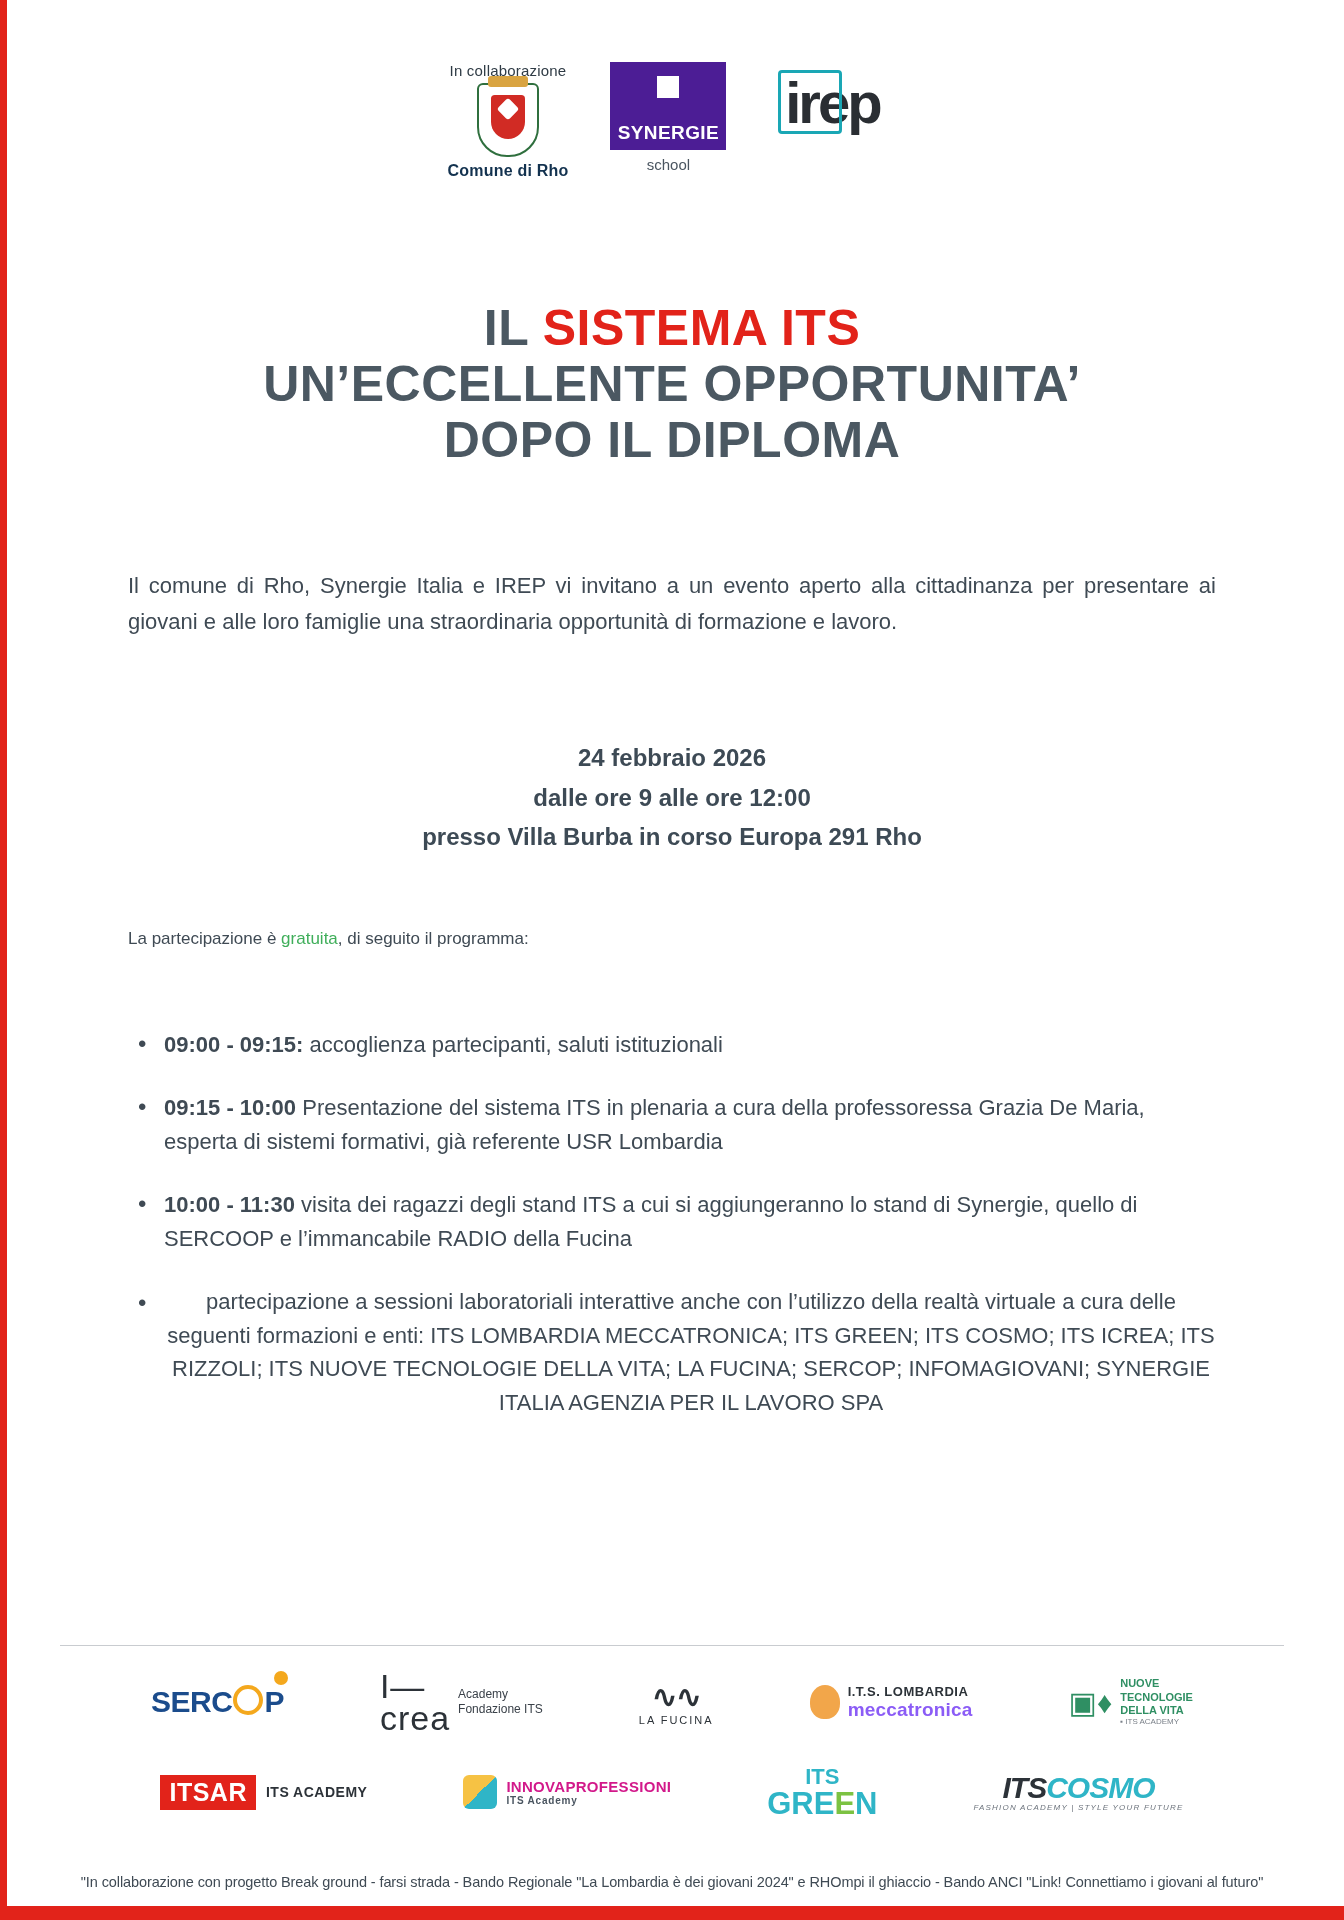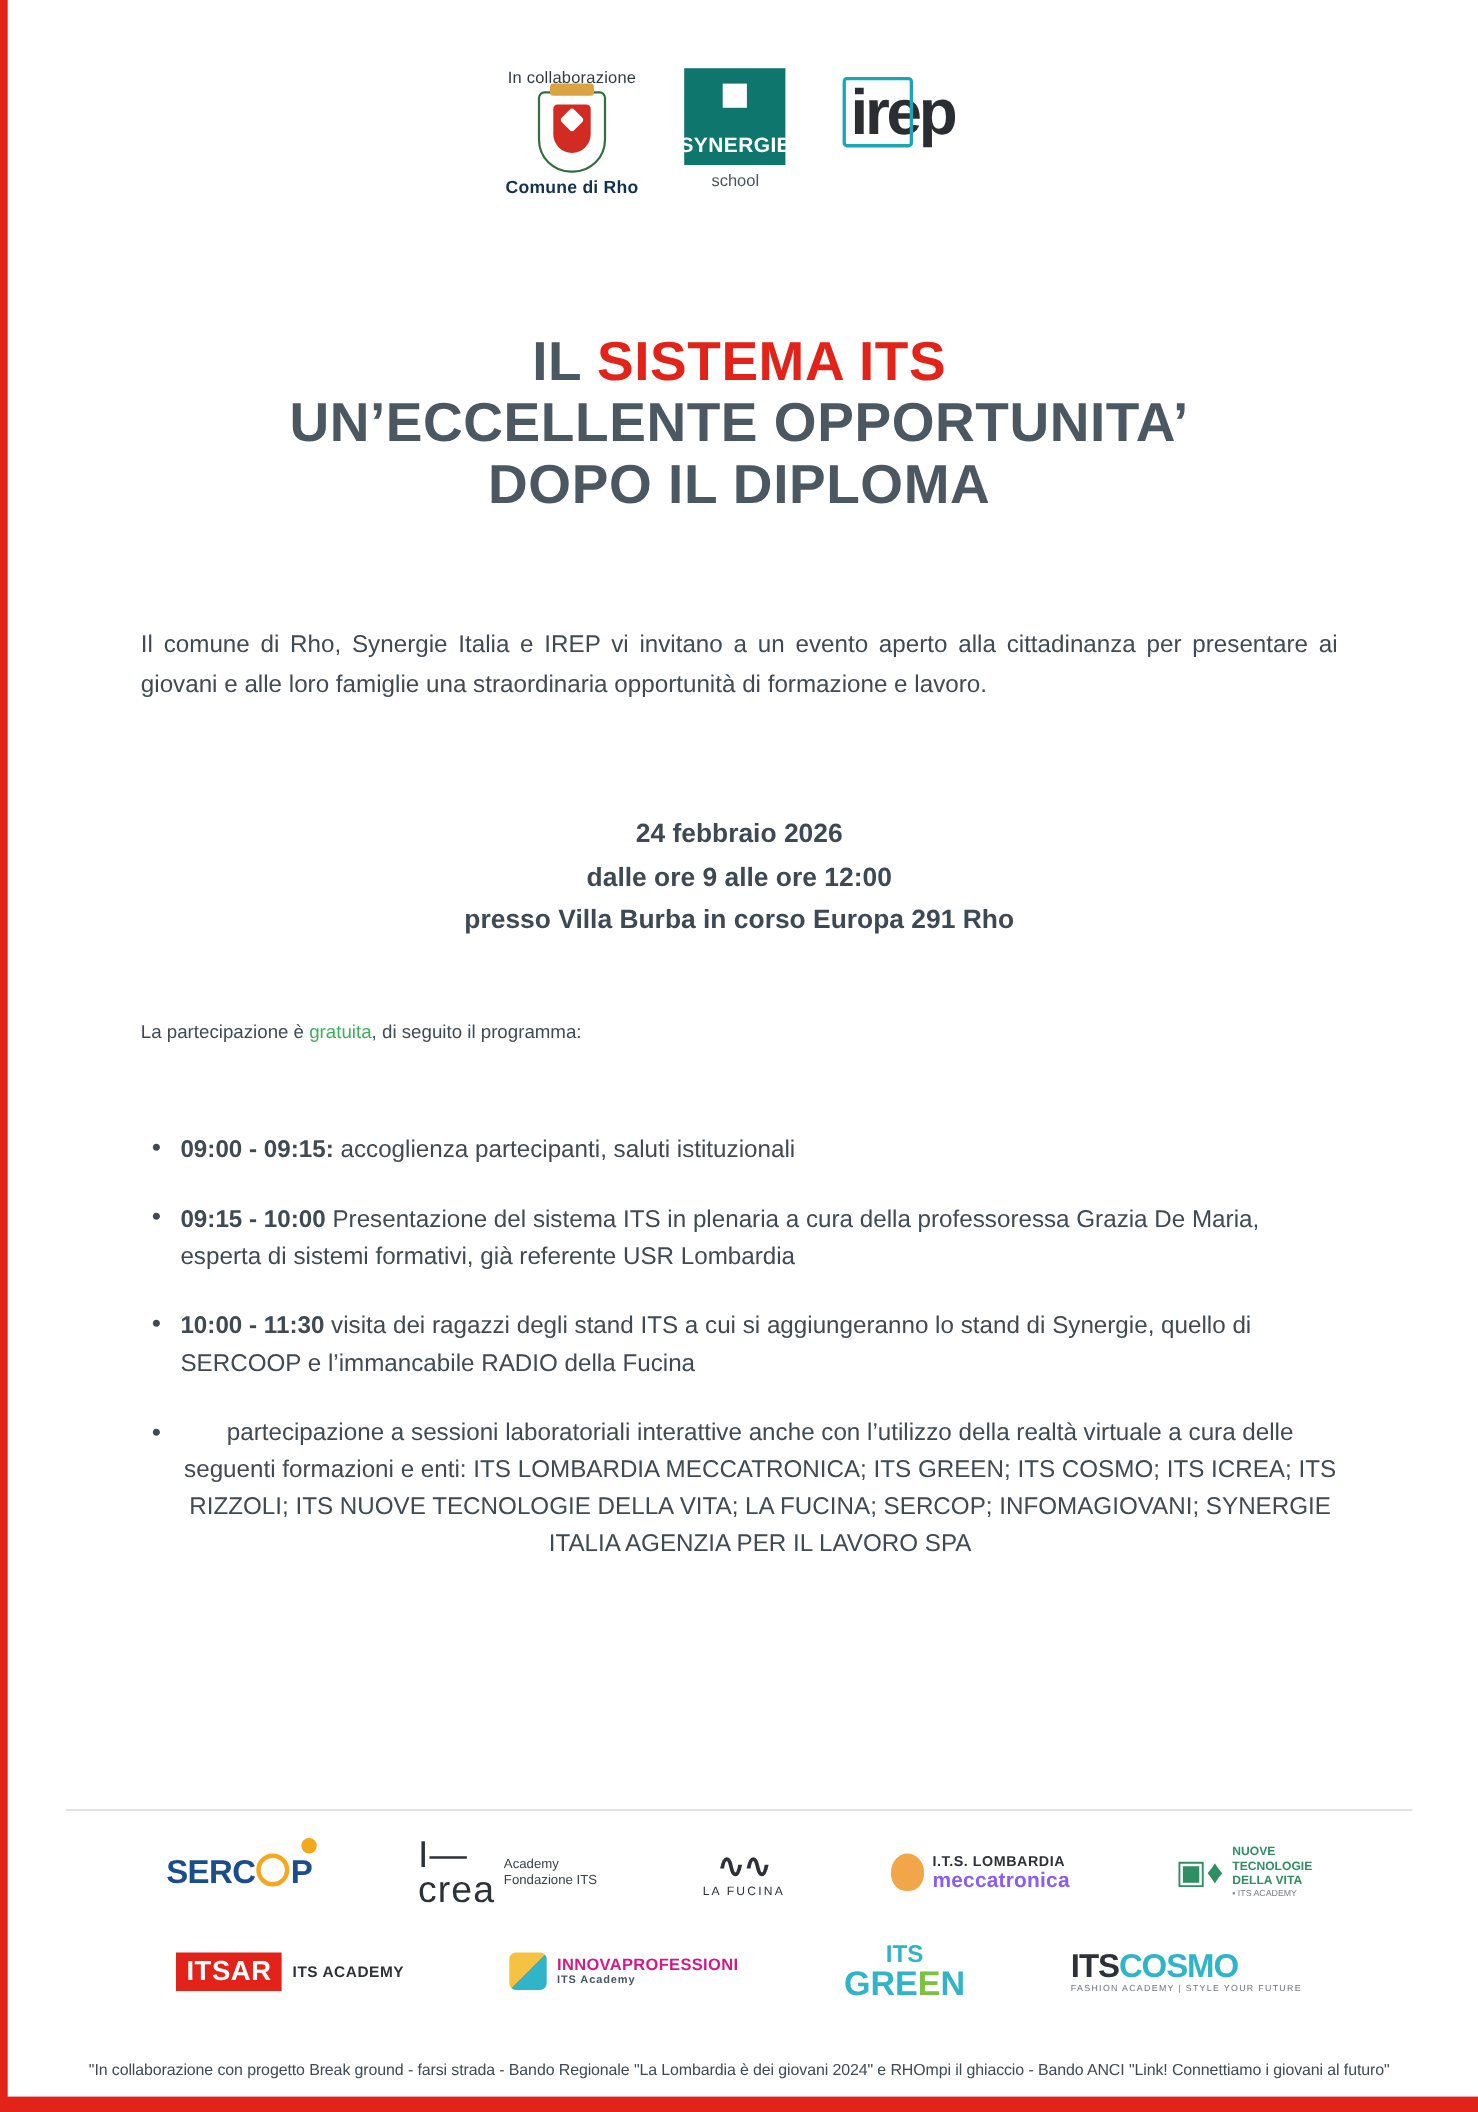--- a/index.html
+++ b/index.html
@@ -88,22 +88,22 @@
     border-radius: 3px;
   }
   .comune-name {
     font-size: 16px;
     font-weight: 700;
     color: #13324f;
     margin-top: 5px;
     letter-spacing: .2px;
   }
   .synergie-box {
-    width: 92px; height: 88px;
-    background: #0f766e;
+    width: 116px; height: 88px;
+    background: #4c1d95;
     display: flex;
     flex-direction: column;
     justify-content: flex-end;
     align-items: center;
     position: relative;
     padding-bottom: 6px;
     box-sizing: border-box;
   }
   .synergie-box .sq {
     position: absolute;
@@ -272,21 +272,21 @@
       linear-gradient(135deg, #f6c244 0 50%, #2fb5c7 50% 100%);
       border-radius: 6px; }
   .sp-innova .txt .l1 { font-size: 15px; font-weight: 800; color: #d2198a; letter-spacing: .3px; }
   .sp-innova .txt .l2 { font-size: 10px; font-weight: 700; color: #4a5560; letter-spacing: .8px; }
 
   .sp-green { text-align: center; line-height: 1; }
   .sp-green .l1 { font-size: 22px; font-weight: 800; color: #2fb5c7; }
   .sp-green .l2 { font-size: 31px; font-weight: 800; color: #2fb5c7; }
   .sp-green .l2 b { color: #7cc242; }
 
-  .sp-cosmo { text-align: left; line-height: 1.05; }
+  .sp-cosmo { text-align: center; line-height: 1.05; font-style: italic; }
   .sp-cosmo .l1 { font-size: 30px; font-weight: 800; letter-spacing: -1px; }
   .sp-cosmo .l1 .a { color: #2c3238; }
   .sp-cosmo .l1 .b { color: #2fb5c7; }
   .sp-cosmo .l2 { font-size: 8px; letter-spacing: 1.2px; color: #6d747d; }
 
   
   .footnote {
     position: absolute;
     bottom: 30px;
     width: 1344px;

